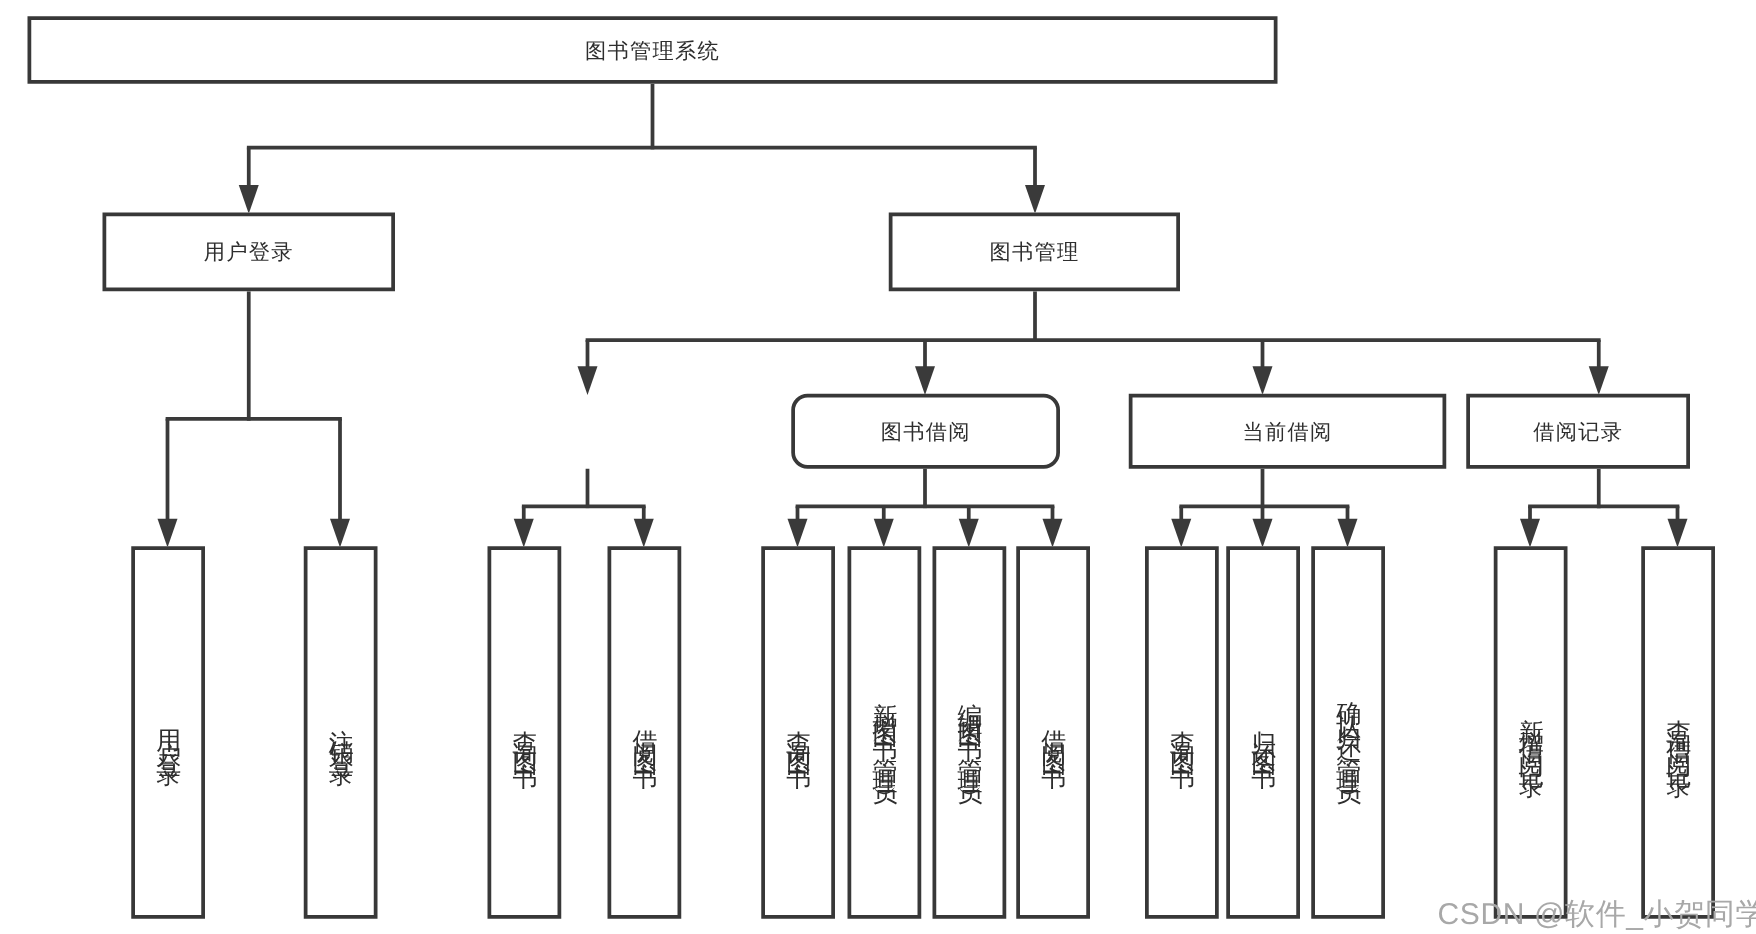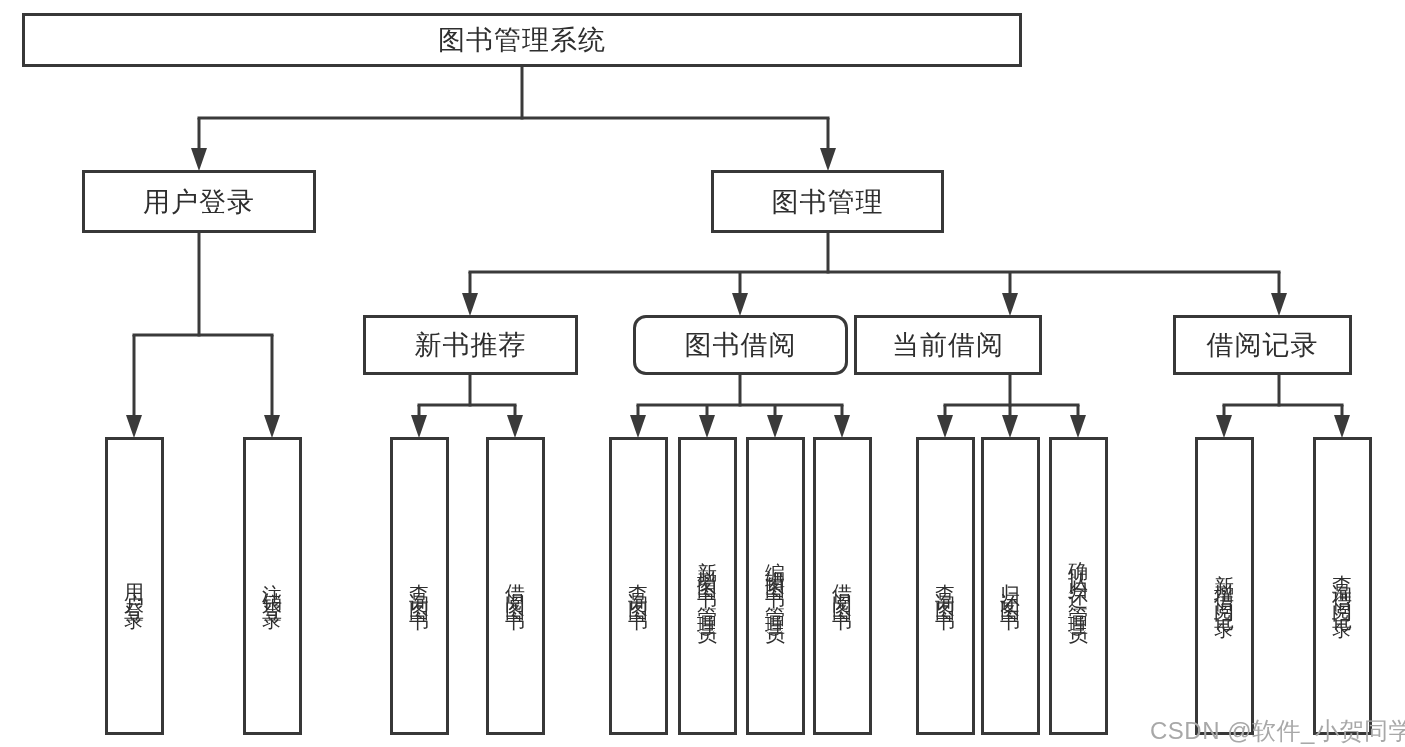--- a/index.html
+++ b/index.html
@@ -26,21 +26,21 @@
   .node {
     position: absolute;
     box-sizing: border-box;
     border: 3px solid #383838;
     background: #ffffff;
     color: #2e2e2e;
     display: flex;
     align-items: center;
     justify-content: center;
     z-index: 2;
-    font-size: 27px;
+    font-size: 17px;
     letter-spacing: 1px;
     white-space: nowrap;
   }
   .leaf {
     writing-mode: vertical-rl;
     text-orientation: mixed;
     font-size: 20px;
     letter-spacing: 9px;
     line-height: 1;
     white-space: normal;
@@ -127,23 +127,22 @@
       <polygon points="1216,415 1232,415 1224,438"></polygon>
       <polygon points="1334,415 1350,415 1342,438"></polygon>
     </g>
   </svg>
 
   <div class="node" style="left:22px; top:13px; width:1000px; height:54px;">图书管理系统</div>
 
   <div class="node" style="left:82px; top:170px; width:234px; height:63px;">用户登录</div>
   <div class="node" style="left:711px; top:170px; width:233px; height:63px;">图书管理</div>
 
-  <div class="node" style="left:363px; top:315px; width:215px; height:60px;">新书推荐</div>
   <div class="node" style="left:633px; top:315px; width:215px; height:60px;border-radius:13px;">图书借阅</div>
-  <div class="node" style="left:854px; top:315px; width:188px; height:60px;text-align:right;">当前借阅</div>
+  <div class="node" style="left:903px; top:315px; width:254px; height:60px;text-align:right;">当前借阅</div>
   <div class="node" style="left:1173px; top:315px; width:179px; height:60px;">借阅记录</div>
 
   <div class="node leaf" style="left:105px; top:437px; width:59px; height:298px;">用户登录</div>
   <div class="node leaf" style="left:243px; top:437px; width:59px; height:298px;">注销登录</div>
 
   <div class="node leaf" style="left:390px; top:437px; width:59px; height:298px;">查询图书</div>
   <div class="node leaf" style="left:486px; top:437px; width:59px; height:298px;">借阅图书</div>
 
   <div class="node leaf" style="left:609px; top:437px; width:59px; height:298px;">查询图书</div>
   <div class="node leaf" style="left:678px; top:437px; width:59px; height:298px;">新增图书（管理员）</div>

